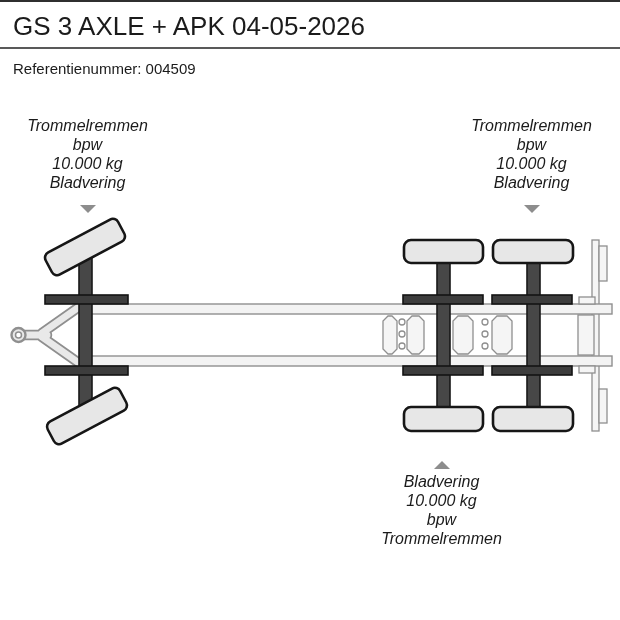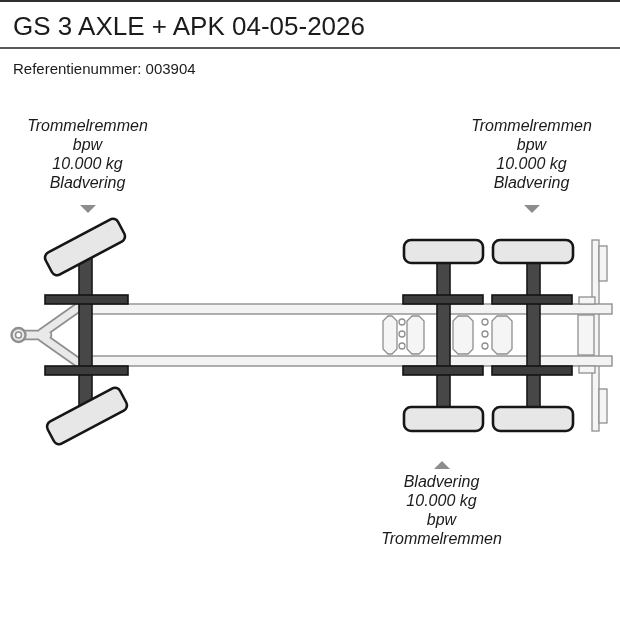--- a/index.html
+++ b/index.html
@@ -36,21 +36,21 @@
   .eye-outer{fill:var(--c-drawbar-fill);stroke:var(--c-drawbar-stroke);stroke-width:2.4;}
   .eye-inner{fill:#ffffff;stroke:var(--c-drawbar-stroke);stroke-width:1.5;}
 </style>
 </head>
 <body>
 
 <div class="page">
   <div class="top-border"></div>
   <div class="title">GS 3 AXLE + APK 04-05-2026</div>
   <div class="divider"></div>
-  <div class="reference">Referentienummer: 003904</div>
+  <div class="reference">Referentienummer: 004509</div>
 
   <svg class="diagram" width="620" height="620" viewBox="0 0 620 620" xmlns="http://www.w3.org/2000/svg">
 
     <g>
       <rect class="detail" x="592" y="240" width="7" height="191"></rect>
       <rect class="detail" x="599" y="246" width="8" height="35"></rect>
       <rect class="detail" x="599" y="389" width="8" height="34"></rect>
     </g>
 
     <g>

